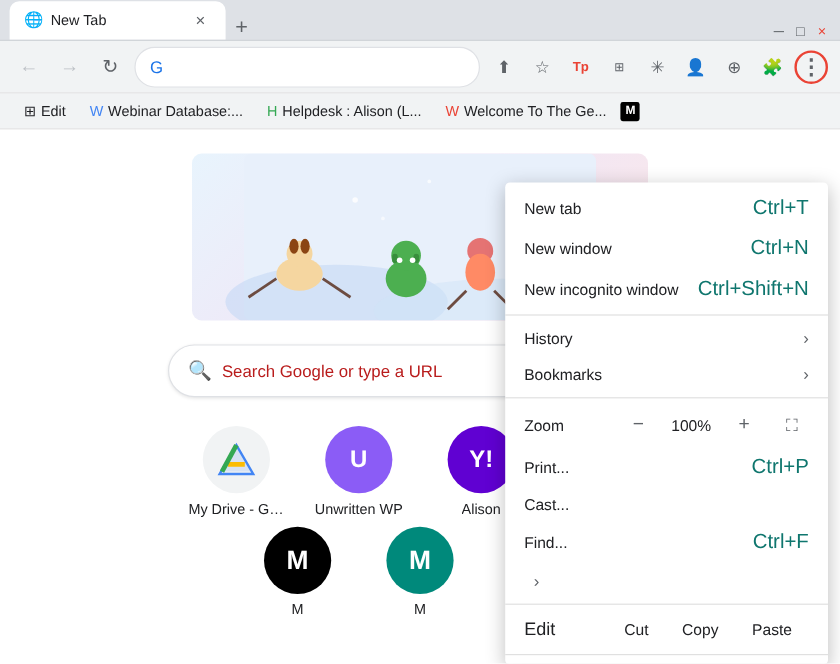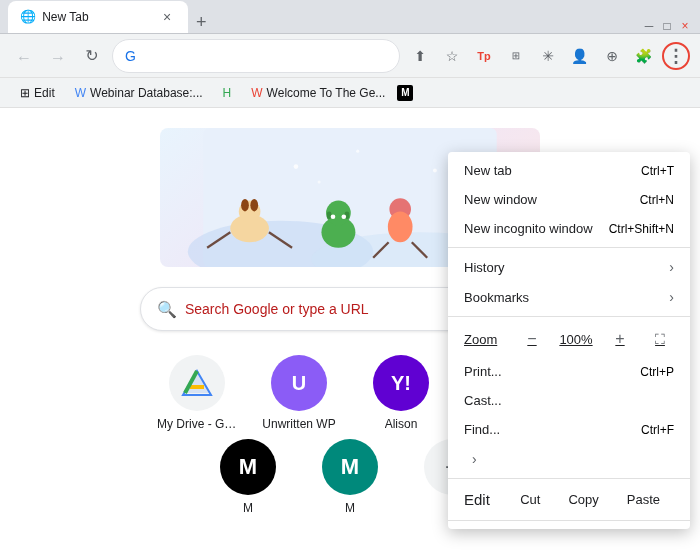--- a/index.html
+++ b/index.html
@@ -108,25 +108,25 @@
       position: absolute; top: 44px; right: 10px;
       background: #fff; border-radius: 4px; min-width: 240px;
       box-shadow: 0 4px 16px rgba(0,0,0,0.25); z-index: 100;
       padding: 4px 0; font-size: 13px;
     }
     .menu-item {
       display: flex; align-items: center; padding: 7px 16px;
       cursor: pointer; color: #202124; position: relative;
     }
     .menu-item-label { flex: 1; }
-    .menu-shortcut { color: #000000; font-size: 12px; margin-left: 16px; }
+    .menu-shortcut { color: #0f766e; font-size: 17px; margin-left: 16px; }
     .menu-arrow { color: #5f6368; font-size: 14px; margin-left: 8px; }
     .menu-divider { height: 1px; background: #e0e0e0; margin: 4px 0; }
     .zoom-row {
-      display: flex; align-items: center; padding: 4px 16px; gap: 8px; text-decoration: underline;
+      display: flex; align-items: center; padding: 4px 16px; gap: 8px;
     }
     .zoom-label { flex: 1; }
     .zoom-controls { display: flex; align-items: center; gap: 12px; }
     .zoom-btn { width: 28px; height: 28px; border: none; background: transparent; cursor: pointer; border-radius: 50%; font-size: 16px; color: #5f6368; display: flex; align-items: center; justify-content: center; }
     .zoom-percent { font-size: 13px; color: #202124; min-width: 36px; text-align: center; }
     .edit-btn { padding: 7px 14px; cursor: pointer; color: #202124; }
     .icon-wp { background: #8b5cf6; color: #fff; }
     .icon-yahoo { background: #6001d2; color: #fff; }
     .icon-collective { background: #1a73e8; color: #fff; }
     .icon-medium { background: #000; color: #fff; border-radius: 50%; }
@@ -186,20 +186,21 @@
   <div class="bm-item">
     <span>⊞</span>
     <span>Edit</span>
   </div>
   <div class="bm-item">
     <span style="color:#4285f4;">W</span>
     <span>Webinar Database:...</span>
   </div>
   <div class="bm-item">
     <span style="color:#34a853;">H</span>
+    <span>Helpdesk : Alison (L...</span>
   </div>
   <div class="bm-item">
     <span style="color:#ea4335;">W</span>
     <span>Welcome To The Ge...</span>
   </div>
   <div style="width:16px; height:16px; background:#000; border-radius:2px; display:flex; align-items:center; justify-content:center;">
     <span style="color:#fff; font-size:10px; font-weight:bold;">M</span>
   </div>
 </div>
 

